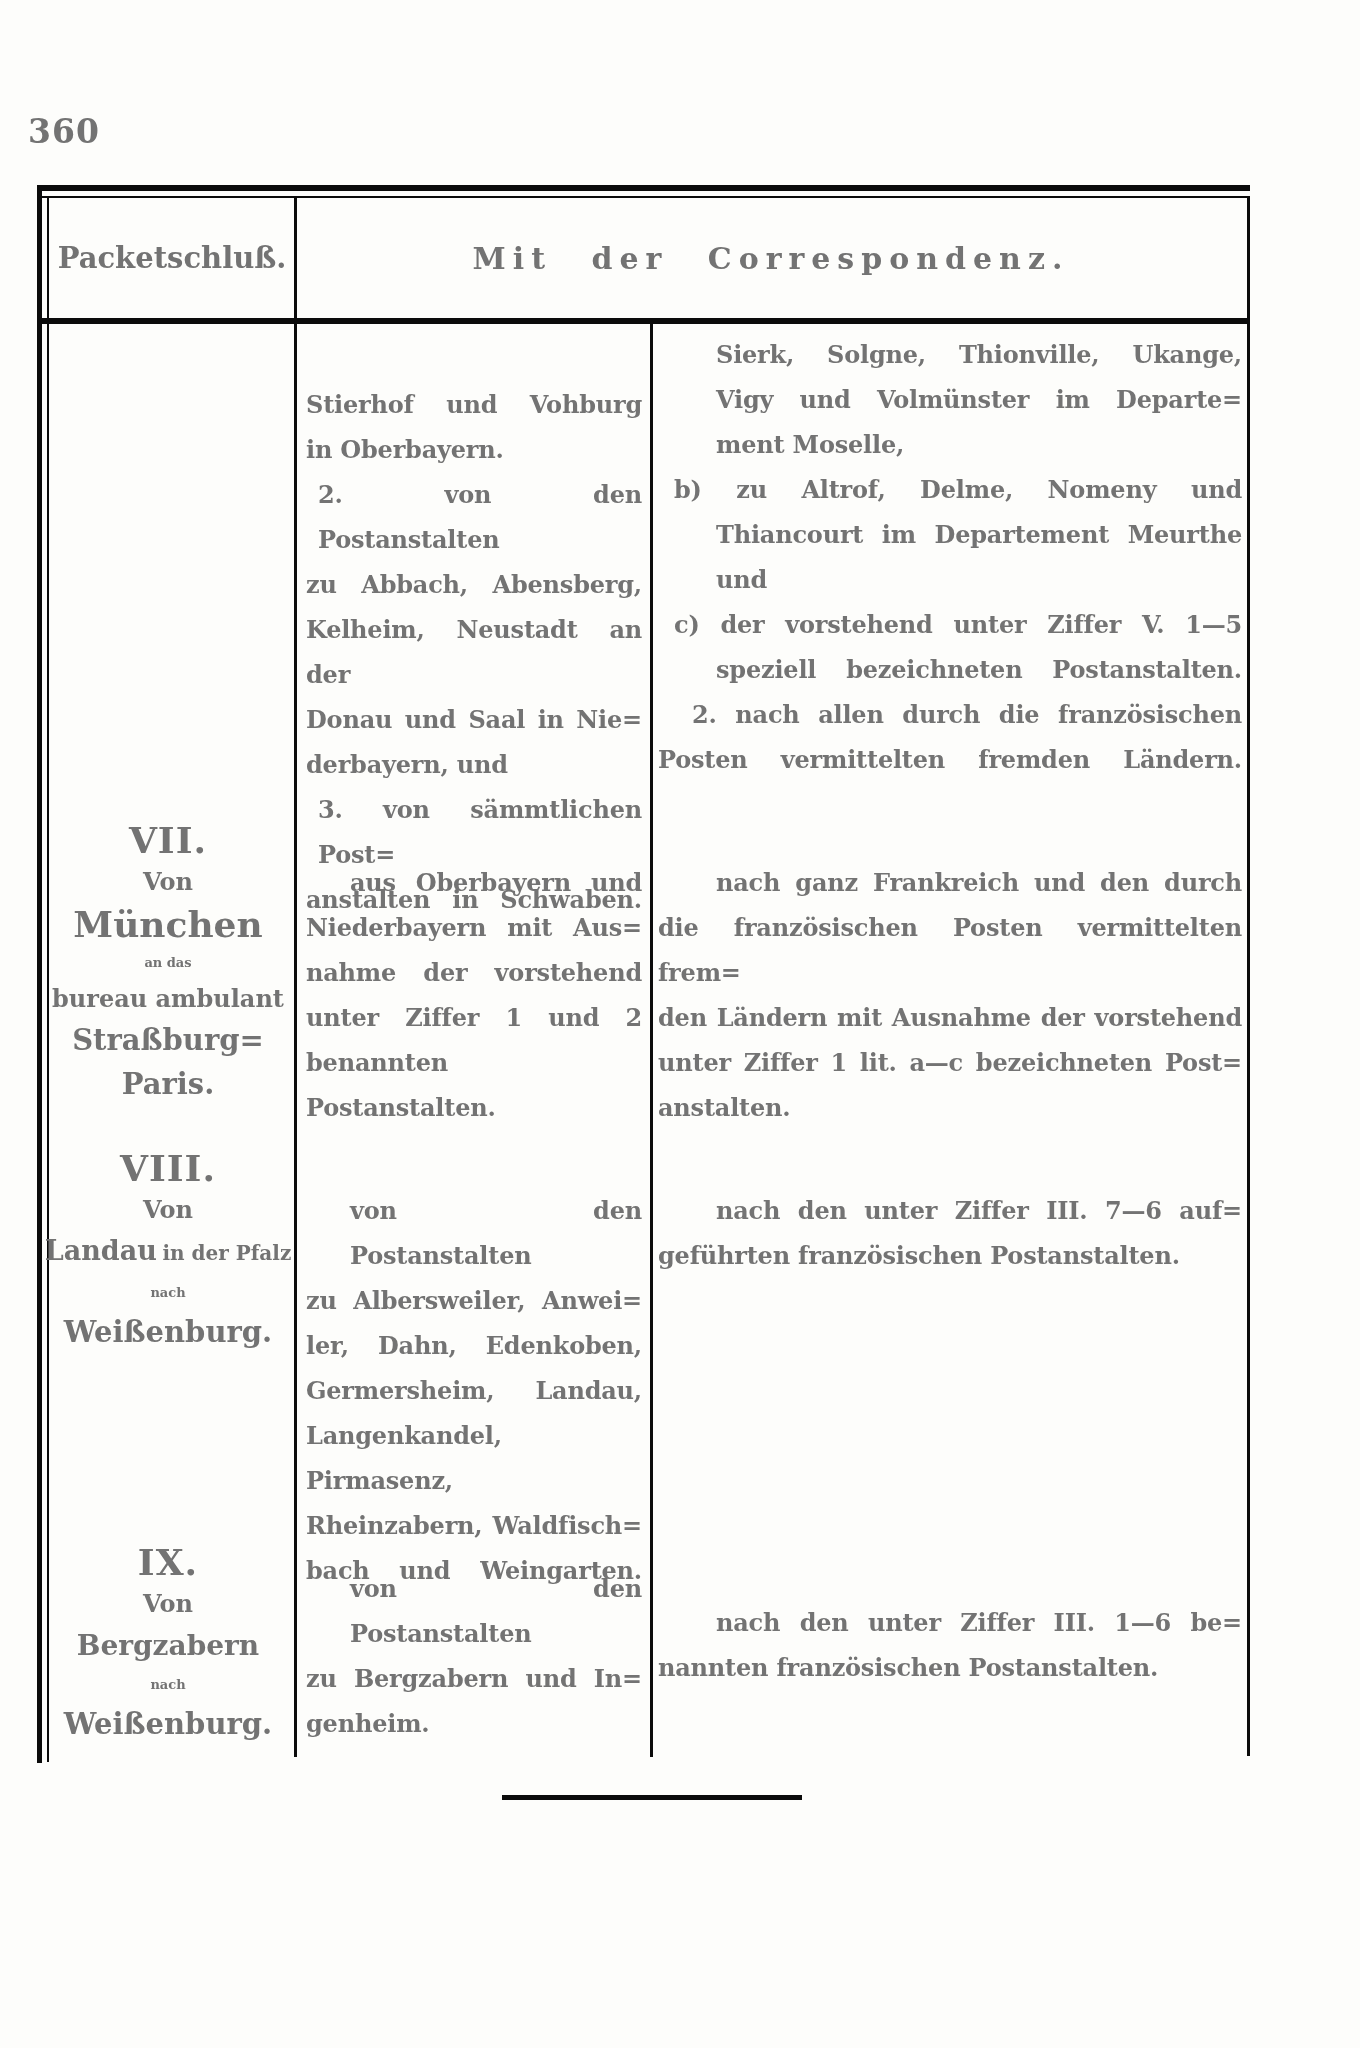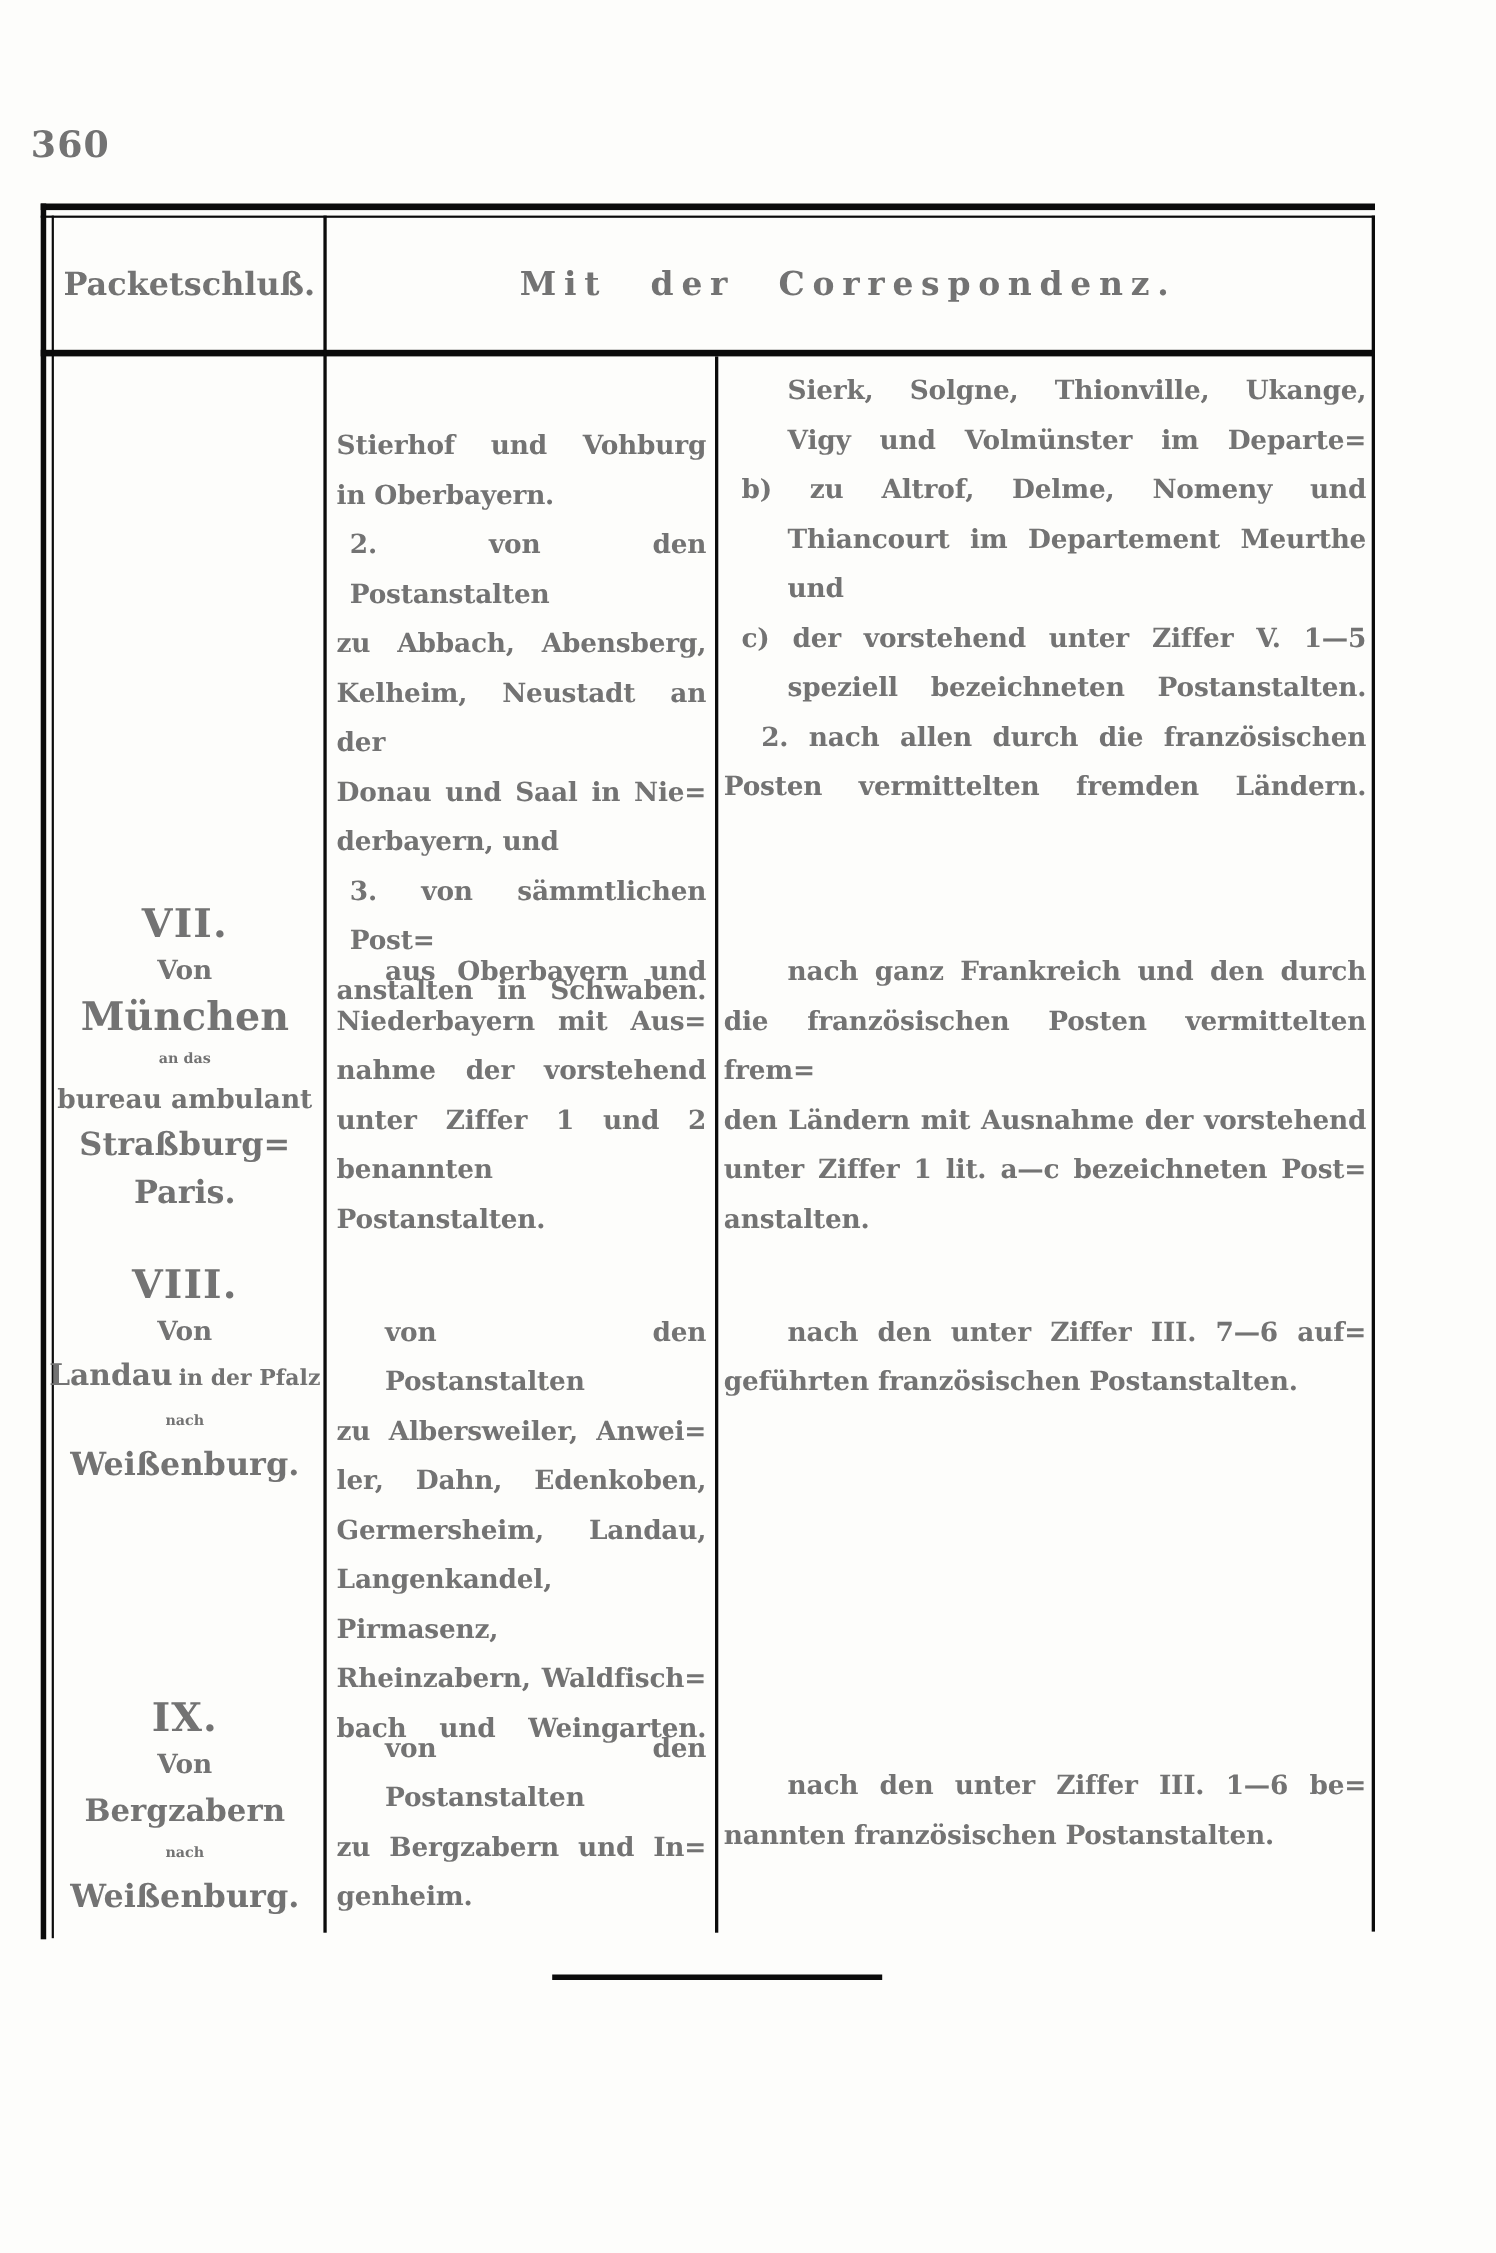--- a/index.html
+++ b/index.html
@@ -68,20 +68,21 @@
     <div class="ln j">Kelheim, Neustadt an der</div>
     <div class="ln j">Donau und Saal in Nie=</div>
     <div class="ln l">derbayern, und</div>
     <div class="ln j i1m">3. von sämmtlichen Post=</div>
     <div class="ln j">anstalten in Schwaben.</div>
   </div>
 
   <div class="cell" style="left:658px;top:332px;width:584px;">
     <div class="ln j i3">Sierk, Solgne, Thionville, Ukange,</div>
     <div class="ln j i3">Vigy und Volmünster im Departe=</div>
+    <div class="ln l i3">ment Moselle,</div>
     <div class="ln j i1">b) zu Altrof, Delme, Nomeny und</div>
     <div class="ln j i3">Thiancourt im Departement Meurthe</div>
     <div class="ln l i3">und</div>
     <div class="ln j i1">c) der vorstehend unter Ziffer V. 1—5</div>
     <div class="ln j i3">speziell bezeichneten Postanstalten.</div>
     <div class="ln j i2">2. nach allen durch die französischen</div>
     <div class="ln j">Posten vermittelten fremden Ländern.</div>
   </div>
 
   <div class="cell route" style="left:44px;top:818px;width:248px;">

